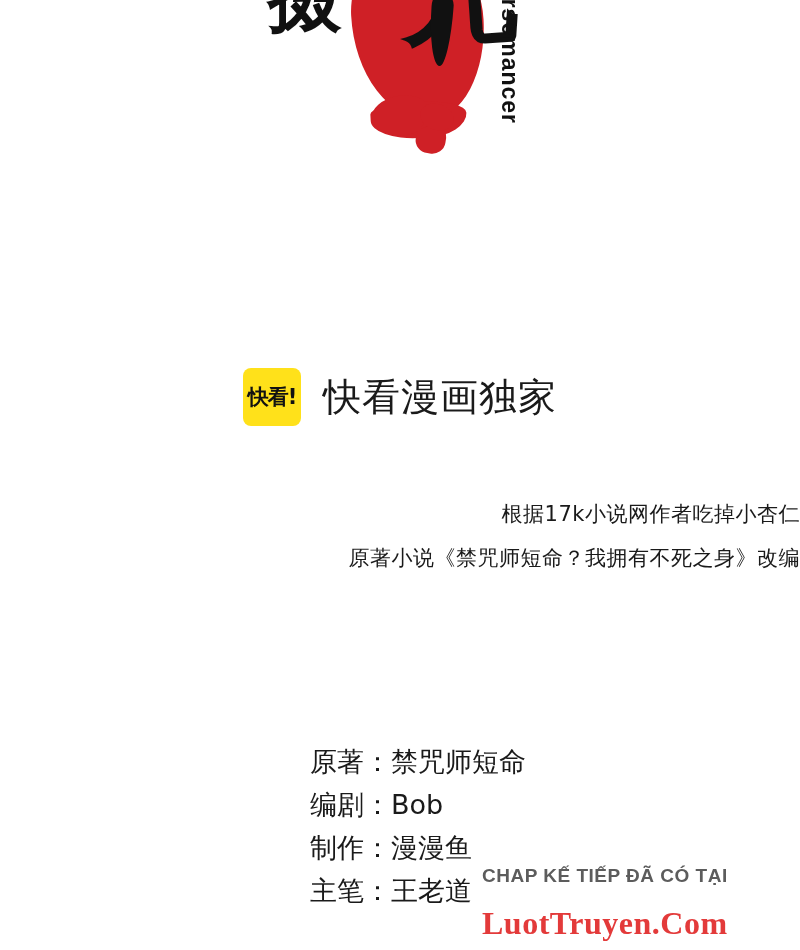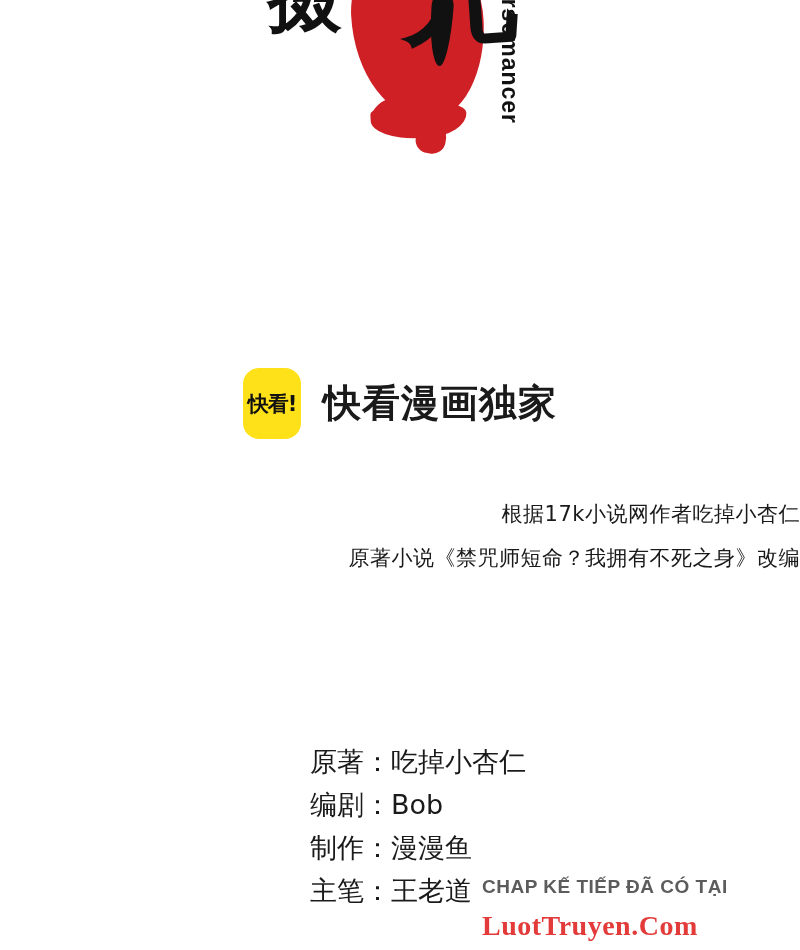--- a/index.html
+++ b/index.html
@@ -135,36 +135,36 @@
     position: absolute;
     left: 0;
     top: 368px;
     width: 800px;
     display: flex;
     justify-content: center;
     align-items: center;
   }
   .brand-badge {
     width: 58px;
-    height: 71px;
+    height: 58px;
     background: #ffe11a;
-    border-radius: 16px;
+    border-radius: 8px;
     display: flex;
     align-items: center;
     justify-content: center;
     font-size: 21px;
     font-weight: 700;
     color: #111;
     letter-spacing: -1px;
     font-family: "DejaVu Sans", sans-serif;
   }
   .brand-text {
     margin-left: 22px;
     font-size: 38px;
-    font-weight: 700;
+    font-weight: 400;
     color: #1a1a1a;
     letter-spacing: 1px;
     font-family: "DejaVu Sans", sans-serif;
   }
 
   
   .source-block {
     position: absolute;
     left: 0;
     top: 492px;
@@ -210,22 +210,22 @@
     width: 300px;
   }
   .wm-top {
     font-size: 19px;
     font-weight: 700;
     color: #5c5c5c;
     letter-spacing: 0.5px;
     font-family: "Liberation Sans", sans-serif;
   }
   .wm-bottom {
-    margin-top: 12px;
-    font-size: 28px;
+    margin-top: 18px;
+    font-size: 32px;
     font-weight: 700;
     color: #e33a3a;
     letter-spacing: 0.5px;
     font-family: "Liberation Serif", serif;
   }
 </style>
 </head>
 <body>
 
 <div class="title-art">
@@ -245,21 +245,21 @@
   <div class="brand-text">快看漫画独家</div>
 </div>
 
 <div class="source-block">
   <div class="source-line">根据17k小说网作者吃掉小杏仁</div>
   <div class="source-line">原著小说《禁咒师短命？我拥有不死之身》改编</div>
 </div>
 
 <div class="credits">
   <div class="credit-row">
-    <span class="credit-role">原著：</span><span class="credit-name">吃掉小杏仁</span>
+    <span class="credit-role">原著：</span><span class="credit-name">禁咒师短命</span>
   </div>
   <div class="credit-row">
     <span class="credit-role">编剧：</span><span class="credit-name">Bob</span>
   </div>
   <div class="credit-row">
     <span class="credit-role">制作：</span><span class="credit-name">漫漫鱼</span>
   </div>
   <div class="credit-row">
     <span class="credit-role">主笔：</span><span class="credit-name">王老道</span>
   </div>

